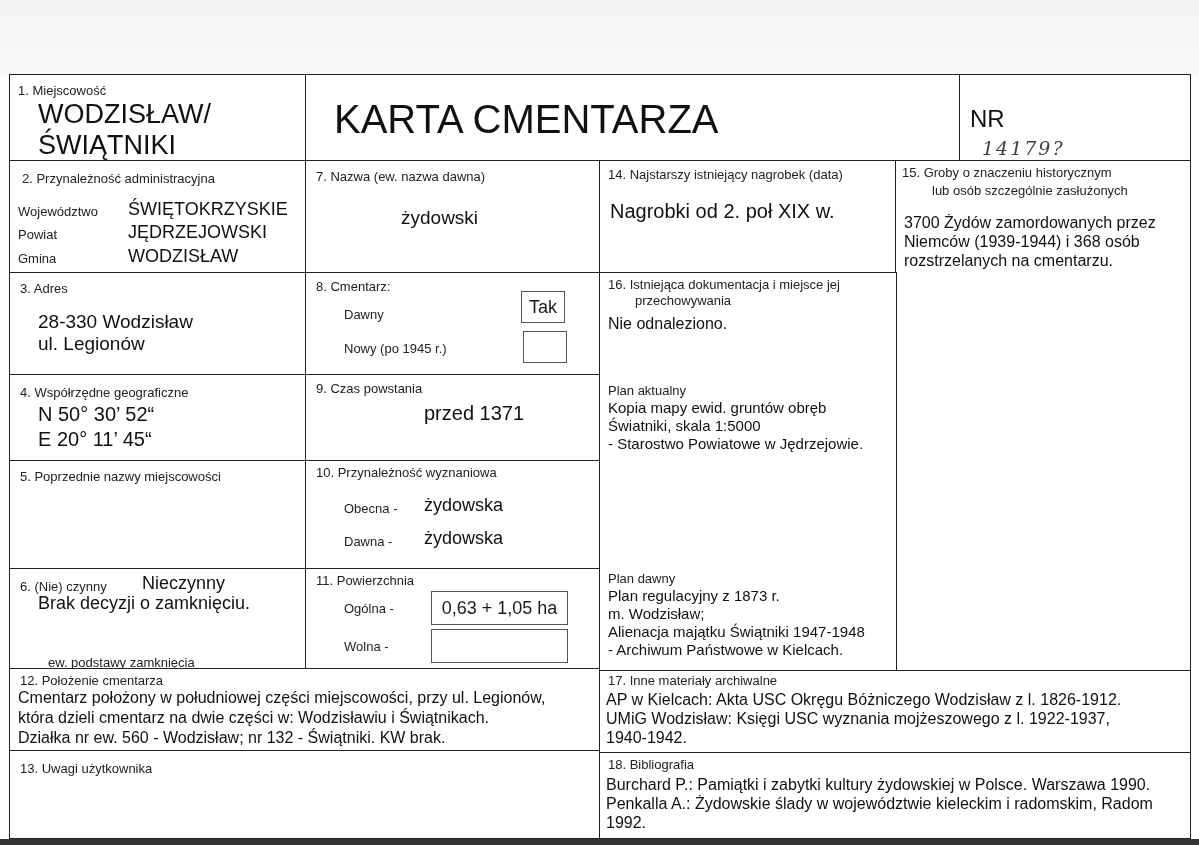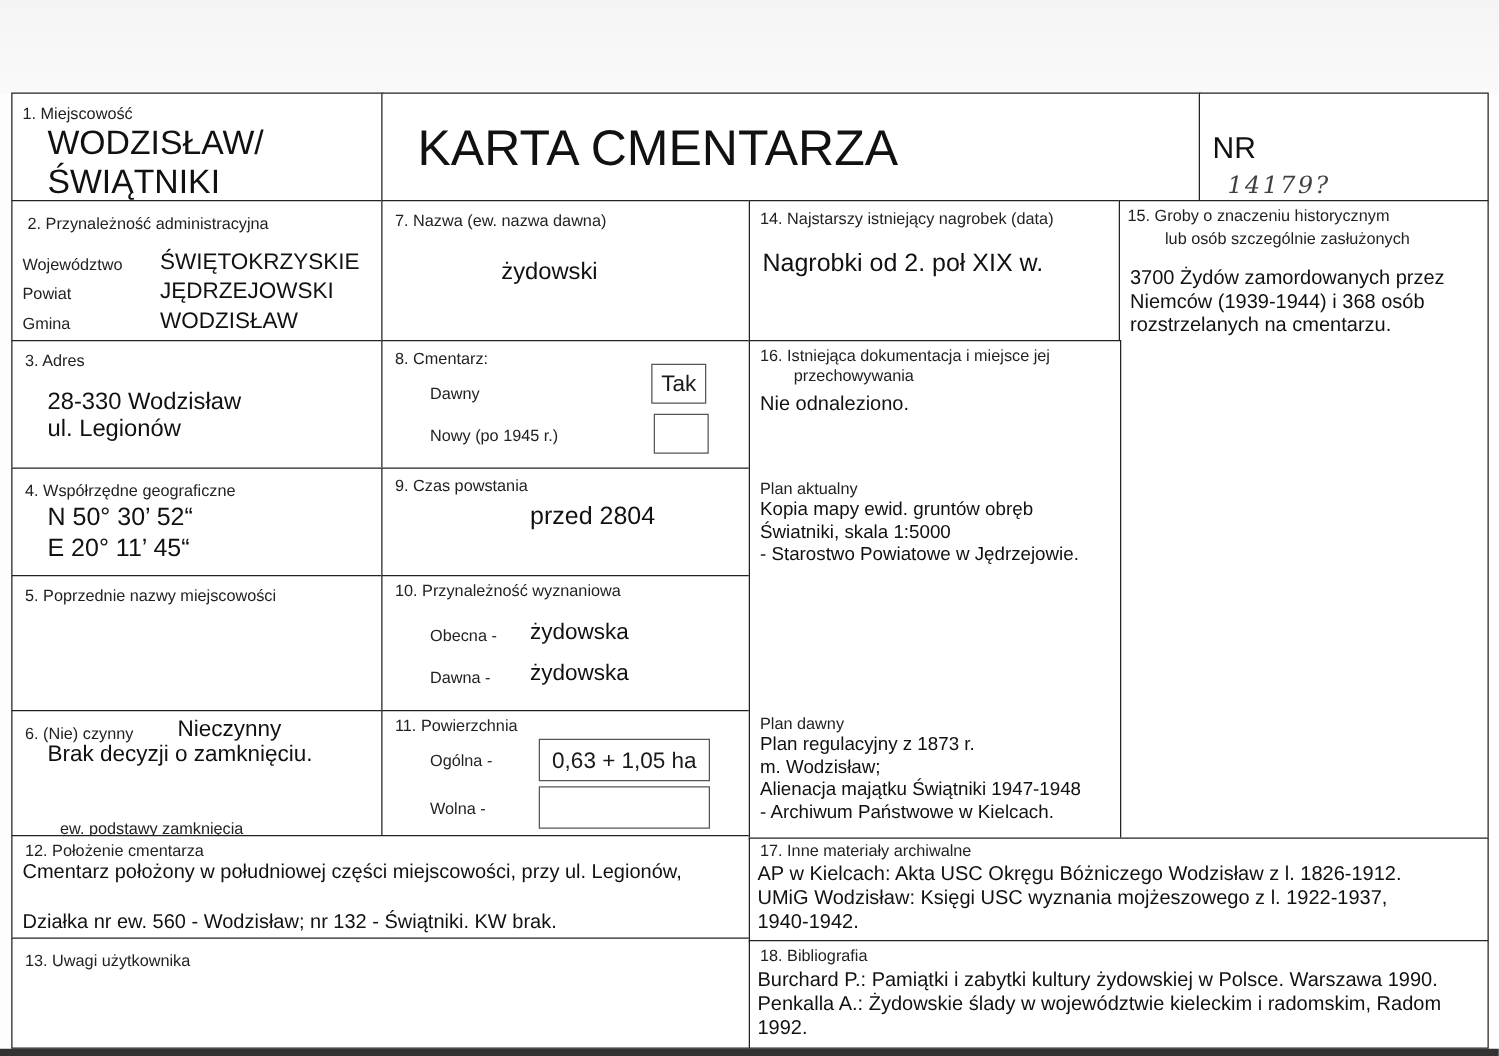--- a/index.html
+++ b/index.html
@@ -73,21 +73,21 @@
 <div class="cell" style="left:305px;top:272px;width:296px;height:104px;">
   <div class="lbl" style="left:10px;top:6px;">8.   Cmentarz:</div>
   <div class="lbl" style="left:38px;top:34px;">Dawny</div>
   <div class="box" style="left:215px;top:18px;width:44px;height:32px;">Tak</div>
   <div class="lbl" style="left:38px;top:68px;">Nowy (po 1945 r.)</div>
   <div class="box" style="left:217px;top:58px;width:44px;height:32px;"></div>
 </div>
 
 <div class="cell" style="left:305px;top:374px;width:296px;height:88px;">
   <div class="lbl" style="left:10px;top:6px;">9.   Czas powstania</div>
-  <div class="val" style="left:118px;top:26px;font-size:20px;line-height:24px;">przed 2804</div>
+  <div class="val" style="left:118px;top:26px;font-size:20px;line-height:24px;">przed 1371</div>
 </div>
 
 <div class="cell" style="left:305px;top:460px;width:296px;height:110px;">
   <div class="lbl" style="left:10px;top:4px;">10.   Przynależność wyznaniowa</div>
   <div class="lbl" style="left:38px;top:40px;">Obecna -</div>
   <div class="val" style="left:118px;top:34px;font-size:18px;">żydowska</div>
   <div class="lbl" style="left:38px;top:73px;">Dawna -</div>
   <div class="val" style="left:118px;top:67px;font-size:18px;">żydowska</div>
 </div>
 
@@ -95,20 +95,21 @@
   <div class="lbl" style="left:10px;top:4px;">11.  Powierzchnia</div>
   <div class="lbl" style="left:38px;top:32px;">Ogólna -</div>
   <div class="box" style="left:125px;top:22px;width:137px;height:34px;">0,63 + 1,05 ha</div>
   <div class="lbl" style="left:38px;top:70px;">Wolna -</div>
   <div class="box" style="left:125px;top:60px;width:137px;height:34px;"></div>
 </div>
 
 <div class="cell" style="left:9px;top:668px;width:592px;height:84px;">
   <div class="lbl" style="left:10px;top:4px;">12.  Położenie cmentarza</div>
   <div class="val" style="left:8px;top:18px;font-size:16px;">Cmentarz położony w południowej części miejscowości, przy ul. Legionów,</div>
+  <div class="val" style="left:8px;top:38px;font-size:16px;">która dzieli cmentarz na dwie części w: Wodzisławiu i Świątnikach.</div>
   <div class="val" style="left:8px;top:58px;font-size:16px;">Działka nr ew. 560 - Wodzisław; nr 132 - Świątniki. KW brak.</div>
 </div>
 
 <div class="cell" style="left:9px;top:750px;width:592px;height:89px;">
   <div class="lbl" style="left:10px;top:10px;">13.  Uwagi użytkownika</div>
 </div>
 
 <div class="cell" style="left:599px;top:160px;width:298px;height:114px;">
   <div class="lbl" style="left:8px;top:6px;">14.   Najstarszy istniejący nagrobek  (data)</div>
   <div class="val" style="left:10px;top:38px;font-size:20px;line-height:24px;">Nagrobki od 2. poł XIX w.</div>

